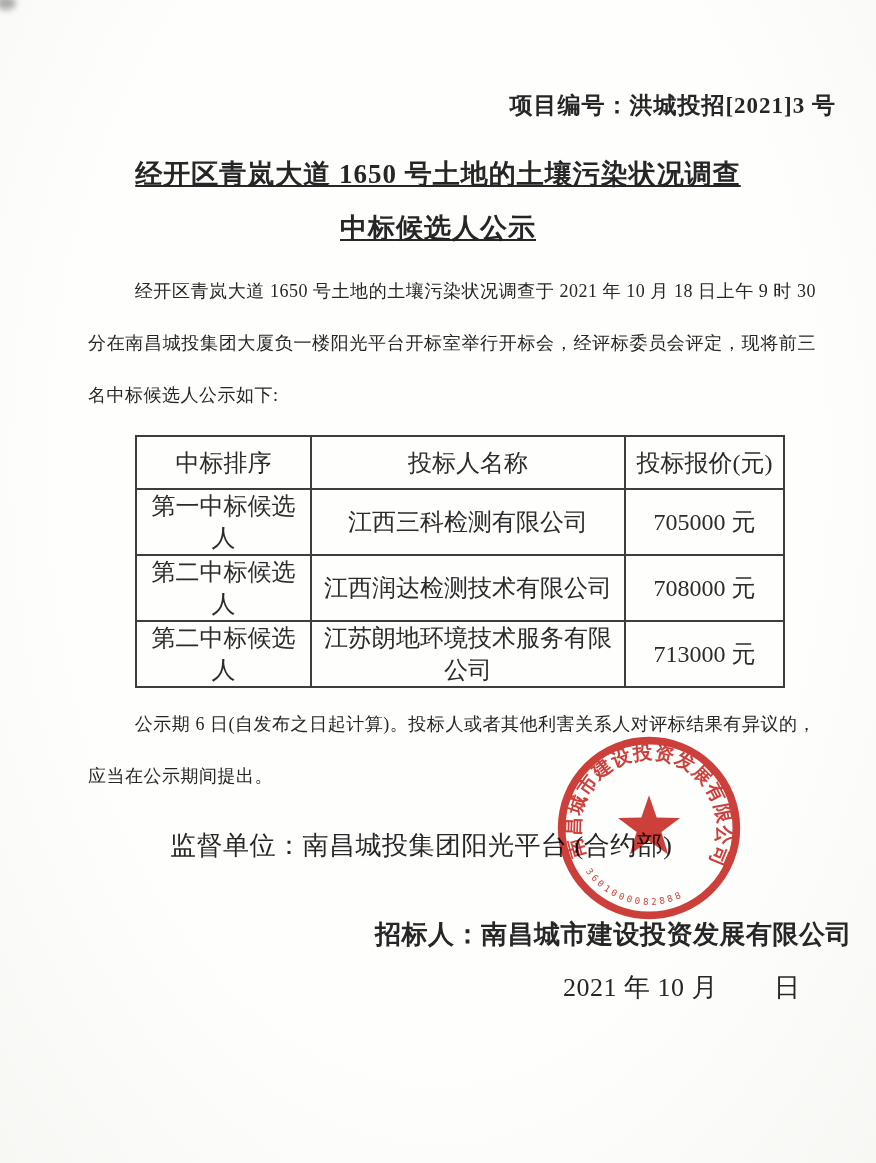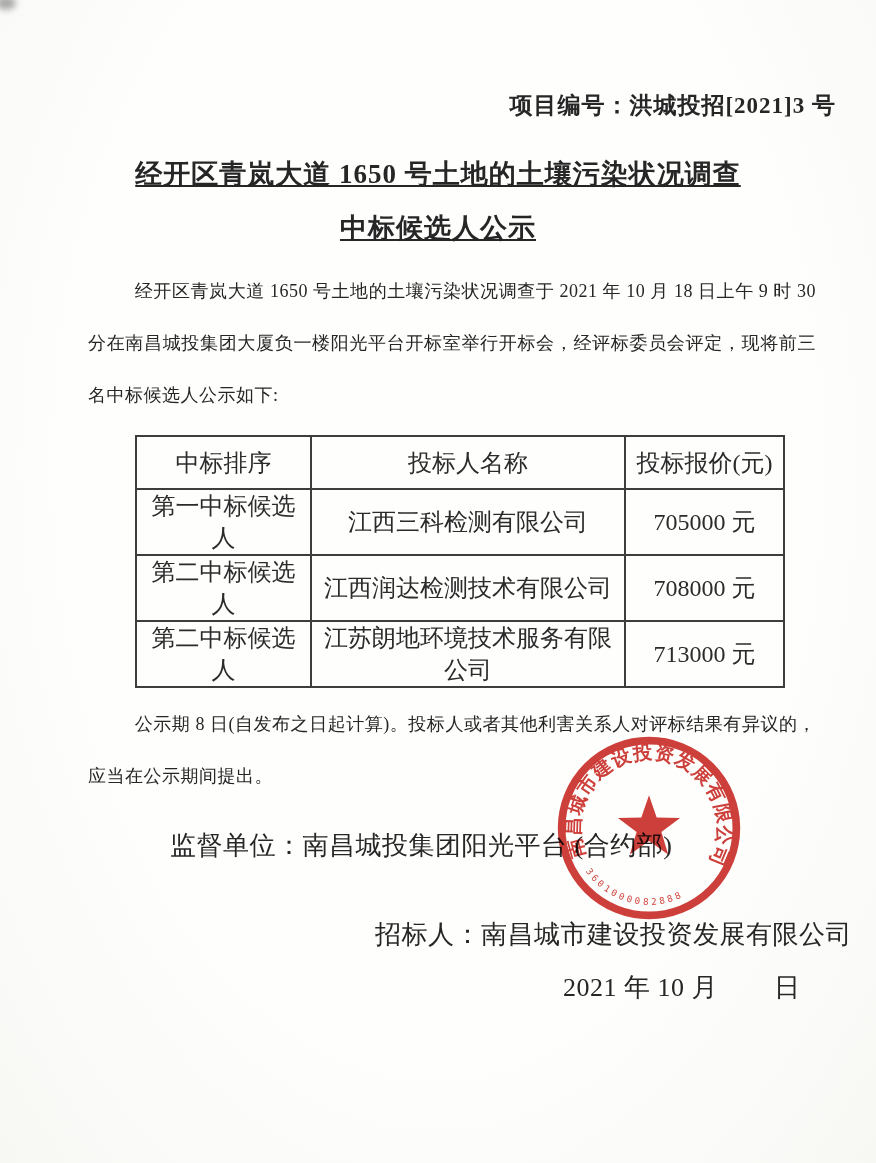--- a/index.html
+++ b/index.html
@@ -56,21 +56,21 @@
     padding:0 6px;
   }
   table.candidates thead tr{height:53px;}
   table.candidates tbody tr{height:55px;}
   table.candidates td.rank{width:27%;}
   table.candidates td.name, table.candidates th.name{width:48.5%;margin-left:8px;}
   table.candidates td.price{width:24.5%;}
   .line{font-size:26px;letter-spacing:.5px;margin:0;}
   .supervisor{margin:26px 0 0 170px;}
   .contact{margin:22px 0 0 170px;}
-  .bidder{margin:54px 0 12px 375px;}
+  .bidder{margin:54px 0 12px 375px;font-weight:bold;}
   .date-line{margin:18px 0 11px 563px;}
   .date-gap{display:inline-block;width:56px;}
   .stamp{
     position:absolute;
     left:553px;top:732px;
     width:192px;height:192px;
     color:#c8241e;
     opacity:.88;
     mix-blend-mode:multiply;
     pointer-events:none;
@@ -118,21 +118,21 @@
         <td class="price">708000 元</td>
       </tr>
       <tr>
         <td class="rank">第二中标候选人</td>
         <td class="name">江苏朗地环境技术服务有限公司</td>
         <td class="price">713000 元</td>
       </tr>
     </tbody>
   </table>
 
-  <p class="para">公示期 8 日(自发布之日起计算)。投标人或者其他利害关系人对评标结果有异议的，应当在公示期间提出。</p>
+  <p class="para">公示期 6 日(自发布之日起计算)。投标人或者其他利害关系人对评标结果有异议的，应当在公示期间提出。</p>
 
   <p class="line supervisor">监督单位：南昌城投集团阳光平台 (合约部)</p>
 
 
   <p class="line bidder">招标人：南昌城市建设投资发展有限公司</p>
 
   <p class="line date-line">
     <span>2021 年 10 月</span><span class="date-gap"></span><span>日</span>
   </p>
 

